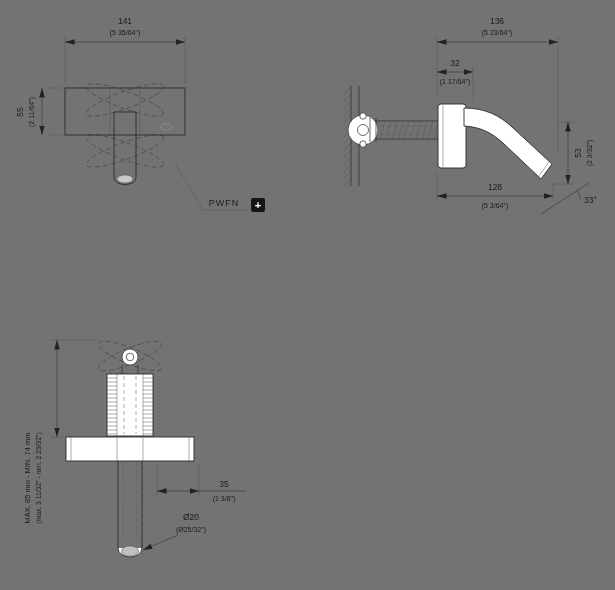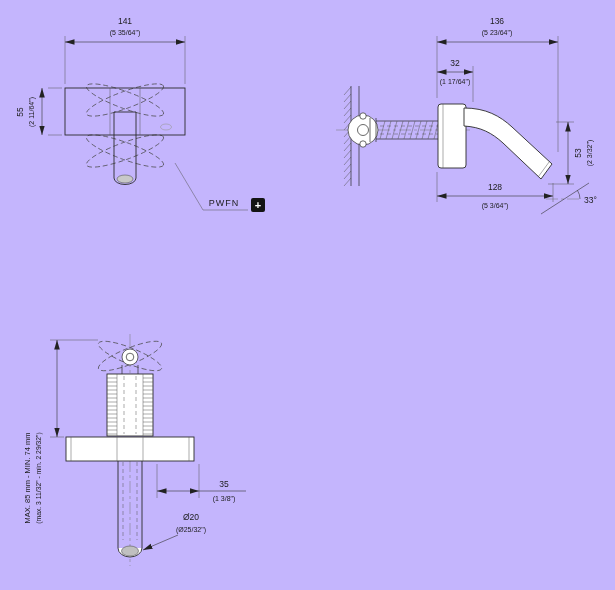--- a/index.html
+++ b/index.html
@@ -1,16 +1,16 @@
 <!DOCTYPE html>
 <html><head>
 <meta charset="utf-8">
 <style>
   html,body{margin:0;padding:0;background:#ffffff;}
-  .stage{position:relative;width:615px;height:590px;background:#c4b5fd;overflow:hidden;}
+  .stage{position:relative;width:615px;height:590px;background:#737373;overflow:hidden;}
   svg{position:absolute;left:0;top:0;}
   text{font-family:"Liberation Sans", sans-serif;fill:#1c1c1c;}
   .d9{font-size:9px;}
   .d85{font-size:8.5px;}
   .d7{font-size:7px;}
   .d75{font-size:7.5px;}
   .d68{font-size:6.8px;}
   .g{stroke:#2a2a2a;fill:none;stroke-width:.9;}
   .g2{stroke:#2a2a2a;fill:none;stroke-width:.7;}
   .thin{stroke:#555;fill:none;stroke-width:.5;}

